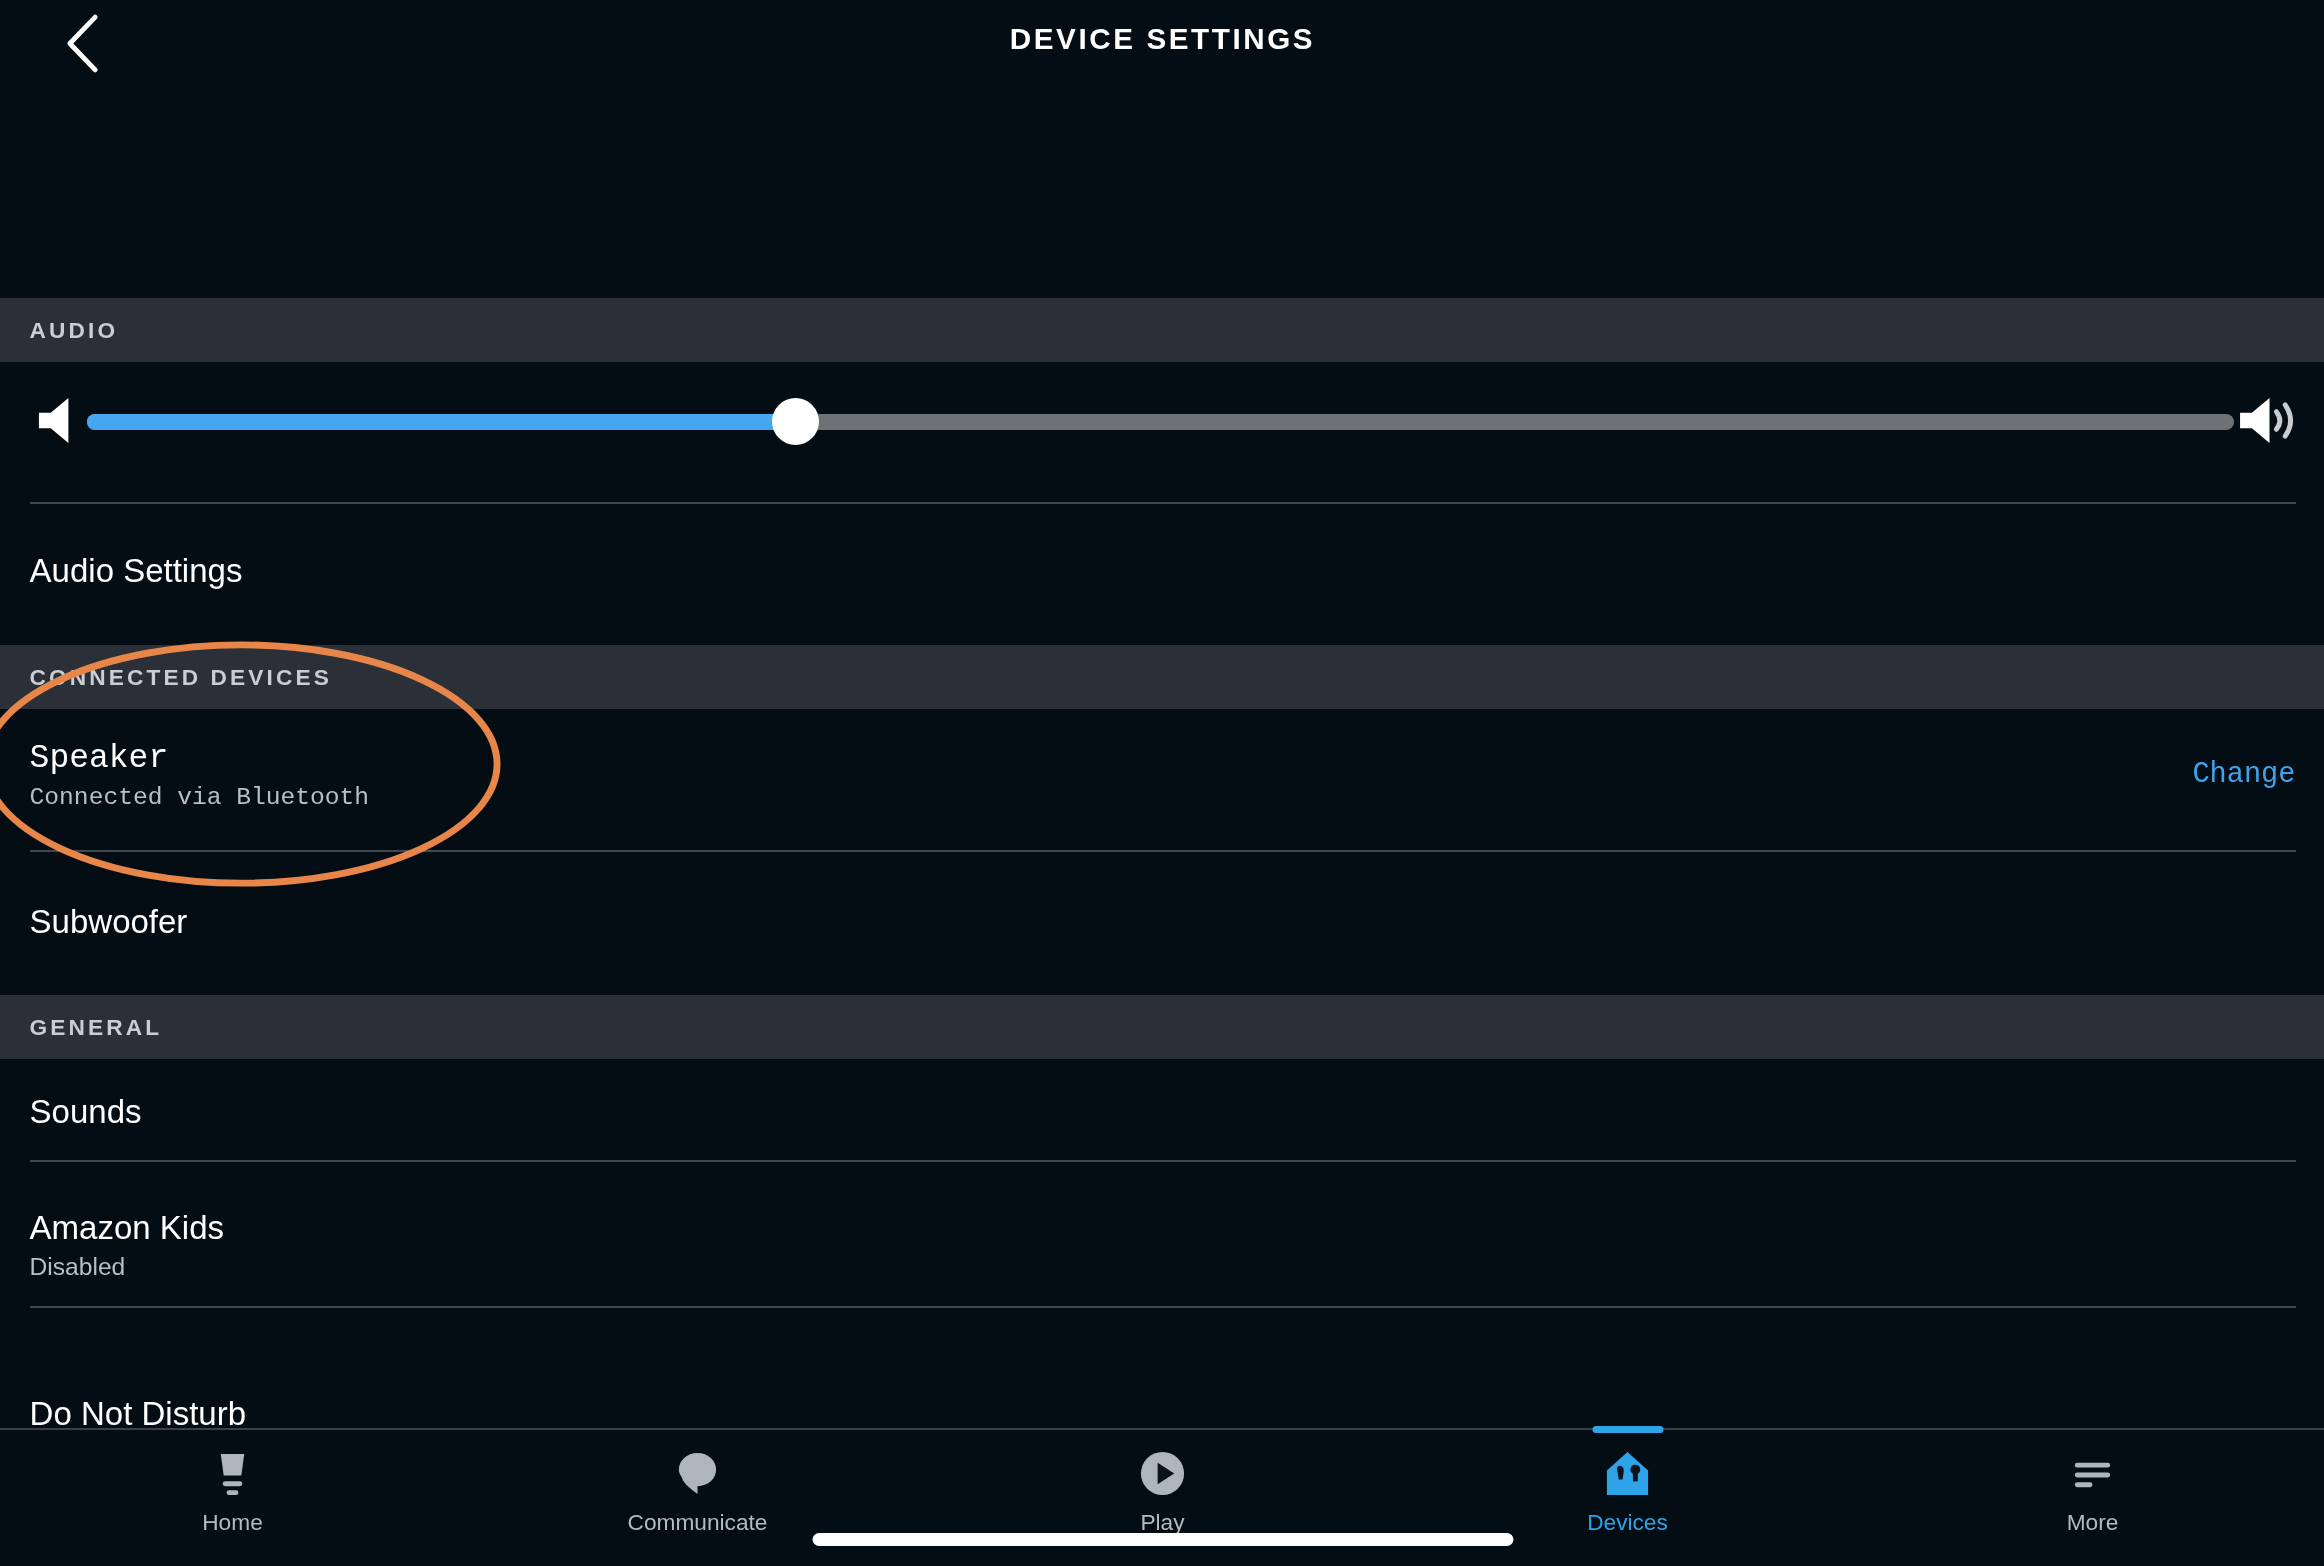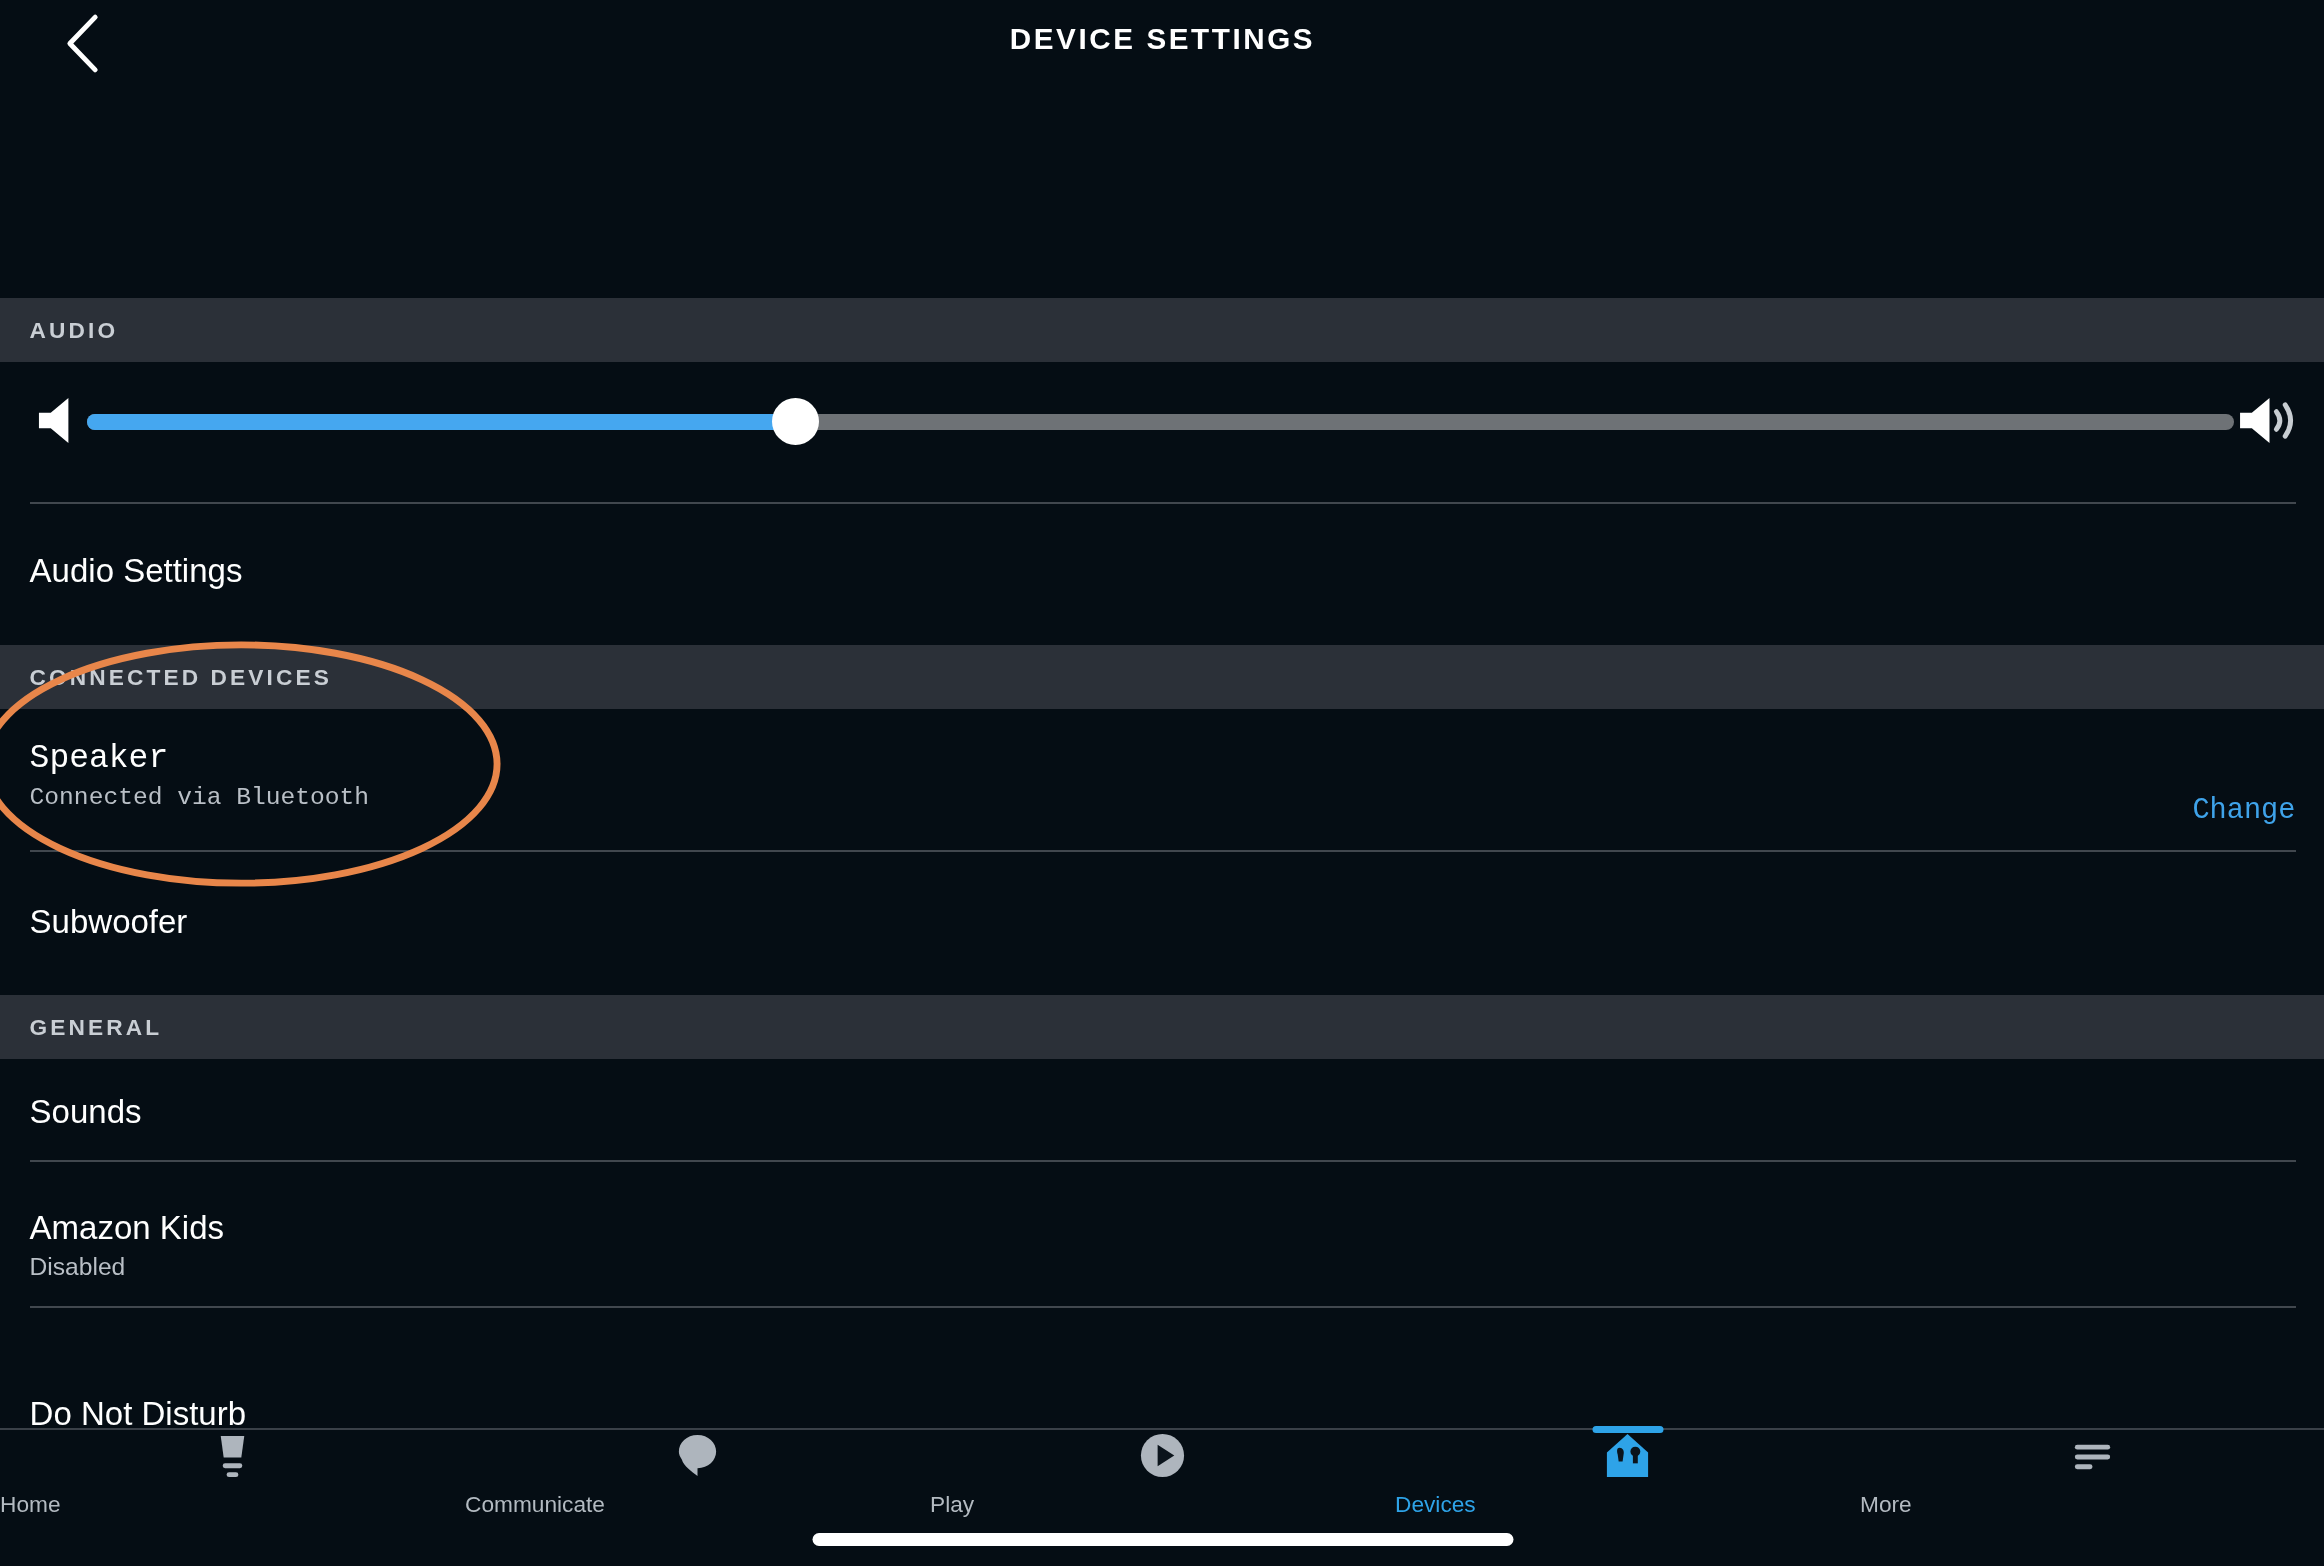--- a/index.html
+++ b/index.html
@@ -157,22 +157,23 @@
     background: #050d14;
     border-top: 2px solid #3a4048;
   }
   .nav-item {
     position: absolute;
     top: 0;
     width: 465px;
     height: 116px;
     display: flex;
     flex-direction: column;
+    align-items: center;
     justify-content: flex-start;
-    padding-top: 0;
+    padding-top: 18px;
     cursor: pointer;
   }
   .nav-icon {
     height: 51px;
     display: flex;
     align-items: center;
     justify-content: center;
   }
   .nav-label {
     margin-top: 9.9px;
@@ -243,21 +244,21 @@
     <div class="row-title" style="top:29.6px;">Audio Settings</div>
   </div>
 
   <div class="section-head" style="top:645px;">
     <span>CONNECTED DEVICES</span>
   </div>
 
   <div class="row" style="top:697px; height:153px;font-family:Liberation Mono, monospace;">
     <div class="row-title" style="top:43px;">Speaker</div>
     <div class="row-sub" style="top:87px;">Connected via Bluetooth</div>
-    <div class="row-action" style="top:61px;margin-top:36px;">Change</div>
+    <div class="row-action" style="top:61px;">Change</div>
   </div>
   <div class="divider" style="top:850px;"></div>
 
   <div class="row" style="top:852px; height:113px;">
     <div class="row-title" style="top:51px;">Subwoofer</div>
   </div>
 
   <div class="section-head" style="top:995px;">
     <span>GENERAL</span>
   </div>

